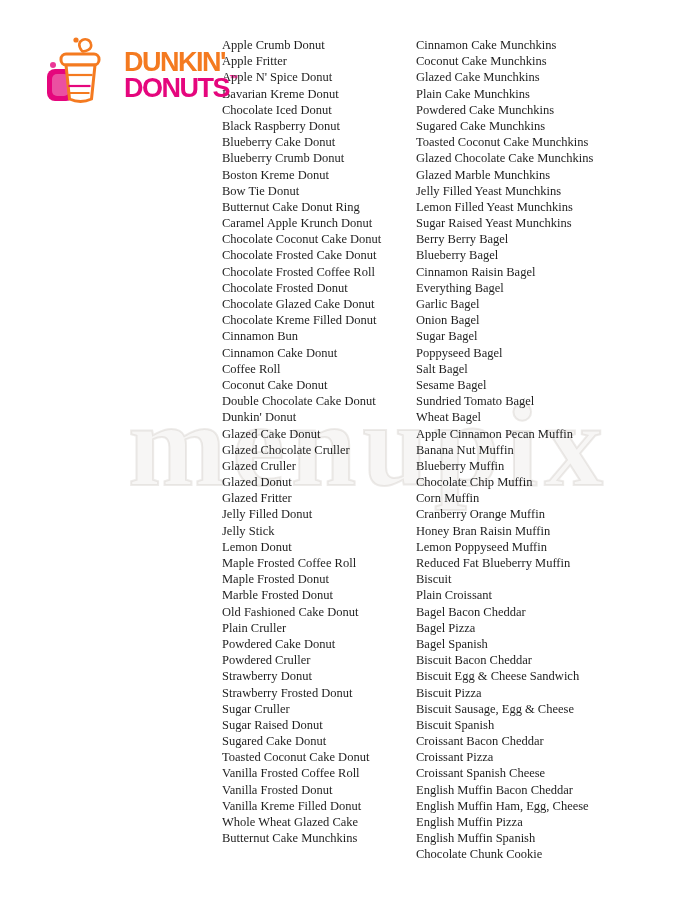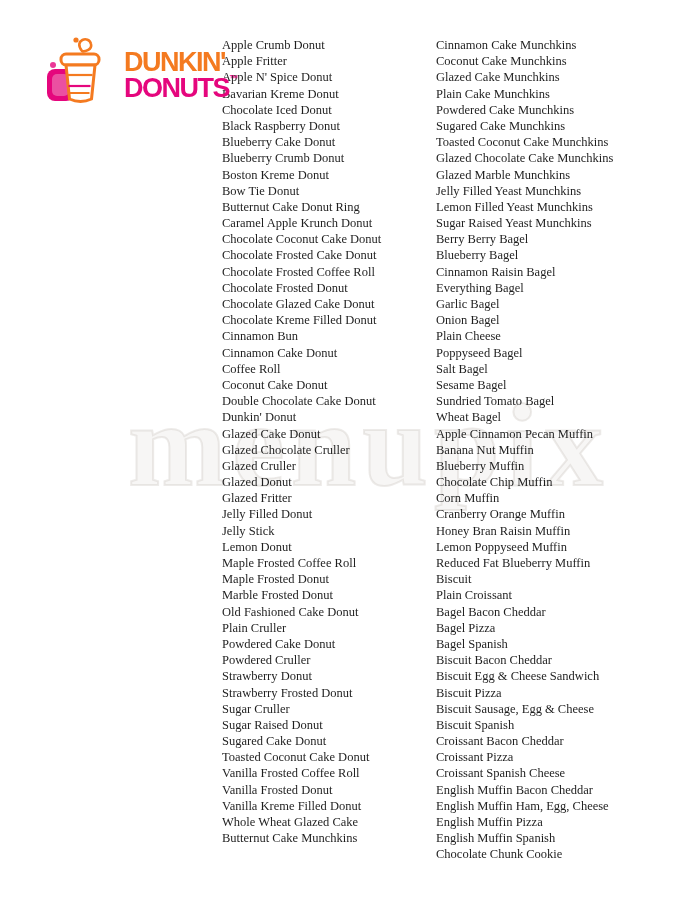--- a/index.html
+++ b/index.html
@@ -65,21 +65,21 @@
     position: absolute;
     top: 37px;
     z-index: 1;
     font-family: "Liberation Serif", serif;
     font-size: 12.5px;
     line-height: 16.2px;
     color: #1e1e1e;
     white-space: nowrap;
   }
   .menu-col-left  { left: 222px; }
-  .menu-col-right { left: 436px; font-family: Liberation Serif, serif; }
+  .menu-col-right { left: 416px; font-family: Liberation Serif, serif; }
   .menu-item { height: 16.2px; }
 </style>
 </head>
 <body>
 
 <div class="watermark">menupix</div>
 
 <div class="logo">
   <span>
     <svg class="logo-icon" viewBox="0 0 76 72" xmlns="http://www.w3.org/2000/svg">
@@ -171,21 +171,21 @@
     <div class="menu-item">Glazed Marble Munchkins</div>
     <div class="menu-item">Jelly Filled Yeast Munchkins</div>
     <div class="menu-item">Lemon Filled Yeast Munchkins</div>
     <div class="menu-item">Sugar Raised Yeast Munchkins</div>
     <div class="menu-item">Berry Berry Bagel</div>
     <div class="menu-item">Blueberry Bagel</div>
     <div class="menu-item">Cinnamon Raisin Bagel</div>
     <div class="menu-item">Everything Bagel</div>
     <div class="menu-item">Garlic Bagel</div>
     <div class="menu-item">Onion Bagel</div>
-    <div class="menu-item">Plain Cheese</div>
+    <div class="menu-item">Sugar Bagel</div>
     <div class="menu-item">Poppyseed Bagel</div>
     <div class="menu-item">Salt Bagel</div>
     <div class="menu-item">Sesame Bagel</div>
     <div class="menu-item">Sundried Tomato Bagel</div>
     <div class="menu-item">Wheat Bagel</div>
     <div class="menu-item">Apple Cinnamon Pecan Muffin</div>
     <div class="menu-item">Banana Nut Muffin</div>
     <div class="menu-item">Blueberry Muffin</div>
     <div class="menu-item">Chocolate Chip Muffin</div>
     <div class="menu-item">Corn Muffin</div>

